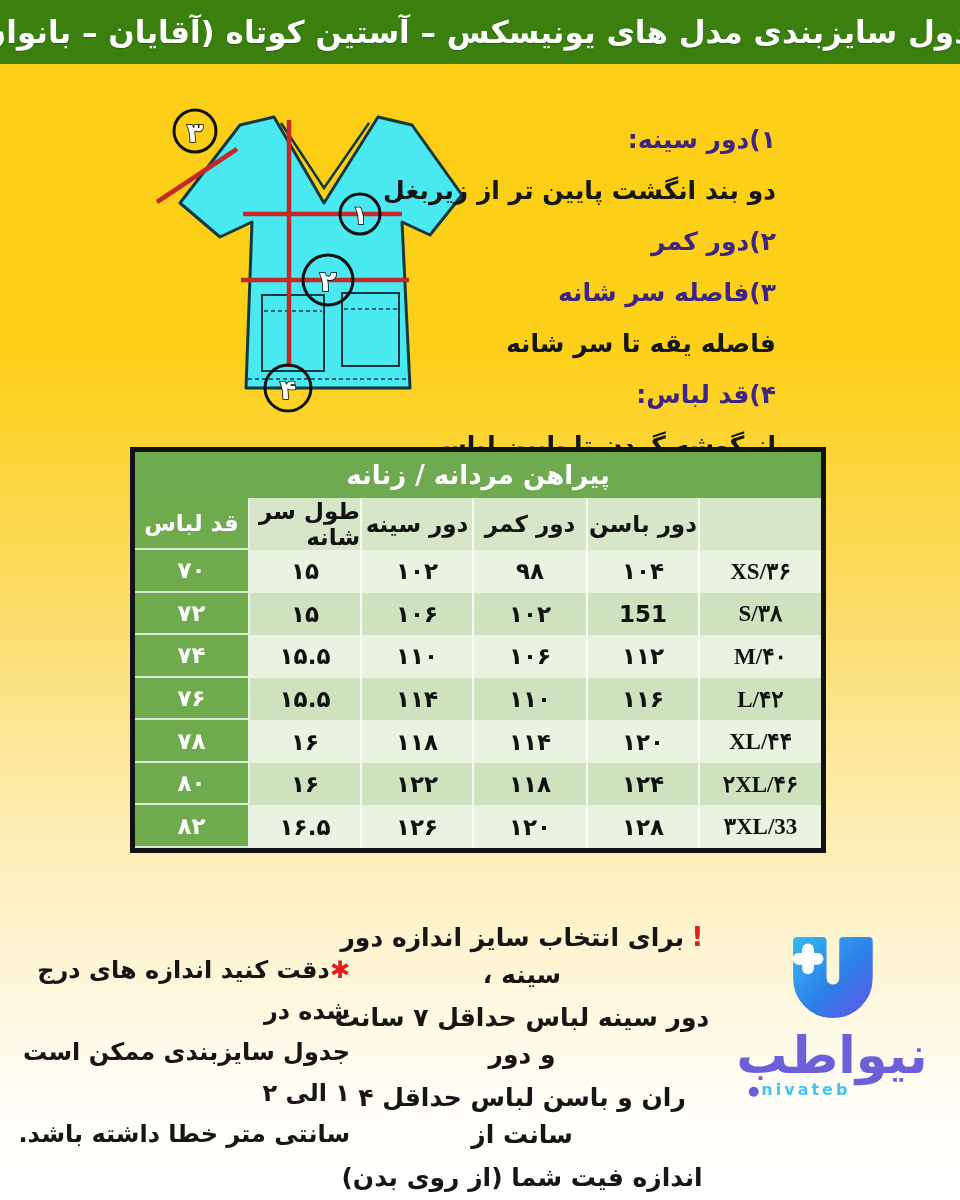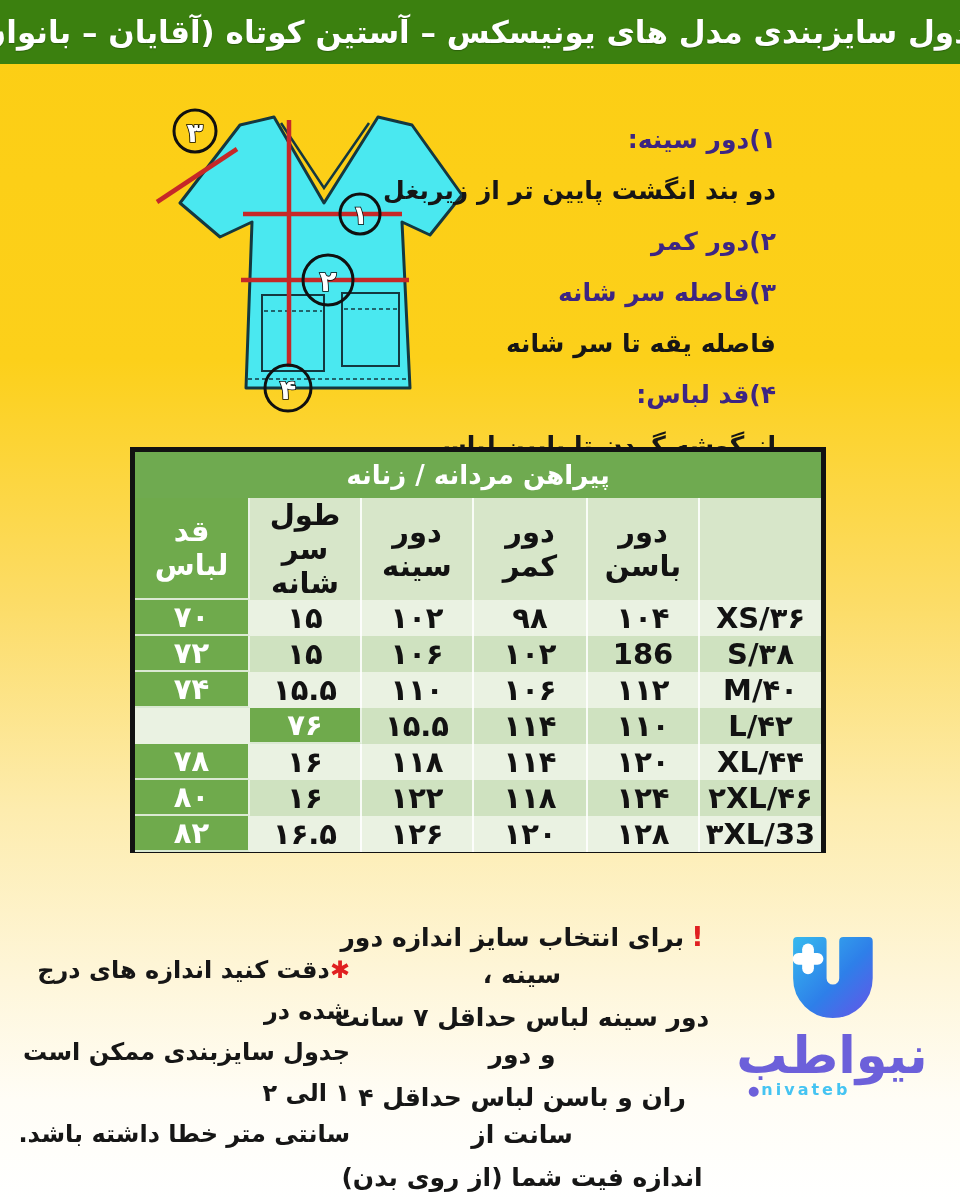--- a/index.html
+++ b/index.html
@@ -35,33 +35,33 @@
     height:46px;background:#6faa50;color:#fff;font-weight:bold;font-size:26px;
     display:flex;align-items:center;justify-content:center;flex:0 0 46px;
   }
   .t-head,.t-row{
     display:grid;grid-template-columns:121px 112px 114px 112px 112px 115px;
   }
   .t-head{flex:0 0 45px;}
   .t-row{flex:1;}
   .cell{
     display:flex;align-items:center;justify-content:center;
-    font-weight:bold;font-size:29px;color:#121212;
-    border-right:2px solid rgba(255,255,255,.85);box-sizing:border-box;text-align:center;
+    font-weight:bold;font-size:23px;color:#121212;
+    border-right:2px solid rgba(255,255,255,.85);box-sizing:border-box;
   }
   .t-head .cell,.t-row .cell:first-child{border-right:none;}
   .t-head .cell{background:#d7e6c9;border-right:2px solid rgba(255,255,255,.85);}
   .t-head .cell:first-child{border-right:none;}
   .cell-length,.t-head .cell-length{
     background:#6faa4c !important;color:#ffffff;
     border-bottom:2px solid rgba(255,255,255,.75);
   }
   .row-odd .cell{background:#eaf2e2;}
   .row-even .cell{background:#cfe2c0;}
-  .cell-size{direction:ltr;}
+  .cell-size{direction:ltr;font-family:Liberation Serif, serif;}
   
   .fit-note{
     position:absolute;top:912px;right:242px;width:392px;direction:rtl;text-align:right;
   }
   .fit-note p{margin:6px;font-weight:bold;font-size:25px;line-height:37px;color:#161616;text-align:center;}
   .tolerance-note{
     position:absolute;top:950px;left:12px;width:338px;direction:rtl;text-align:right;
   }
   .tolerance-note p{margin:0;font-weight:bold;font-size:24px;line-height:41px;color:#161616;}
   .red-mark{color:#e02020;}
@@ -140,36 +140,37 @@
     <div class="t-row row-odd">
       <div class="cell cell-size">XS/۳۶</div>
       <div class="cell">۱۰۴</div>
       <div class="cell">۹۸</div>
       <div class="cell">۱۰۲</div>
       <div class="cell">۱۵</div>
       <div class="cell cell-length">۷۰</div>
     </div>
     <div class="t-row row-even">
       <div class="cell cell-size">S/۳۸</div>
-      <div class="cell">186</div>
+      <div class="cell">151</div>
       <div class="cell">۱۰۲</div>
       <div class="cell">۱۰۶</div>
       <div class="cell">۱۵</div>
       <div class="cell cell-length">۷۲</div>
     </div>
     <div class="t-row row-odd">
       <div class="cell cell-size">M/۴۰</div>
       <div class="cell">۱۱۲</div>
       <div class="cell">۱۰۶</div>
       <div class="cell">۱۱۰</div>
       <div class="cell">۱۵.۵</div>
       <div class="cell cell-length">۷۴</div>
     </div>
     <div class="t-row row-even">
       <div class="cell cell-size">L/۴۲</div>
+      <div class="cell">۱۱۶</div>
       <div class="cell">۱۱۰</div>
       <div class="cell">۱۱۴</div>
       <div class="cell">۱۵.۵</div>
       <div class="cell cell-length">۷۶</div>
     </div>
     <div class="t-row row-odd">
       <div class="cell cell-size">XL/۴۴</div>
       <div class="cell">۱۲۰</div>
       <div class="cell">۱۱۴</div>
       <div class="cell">۱۱۸</div>

